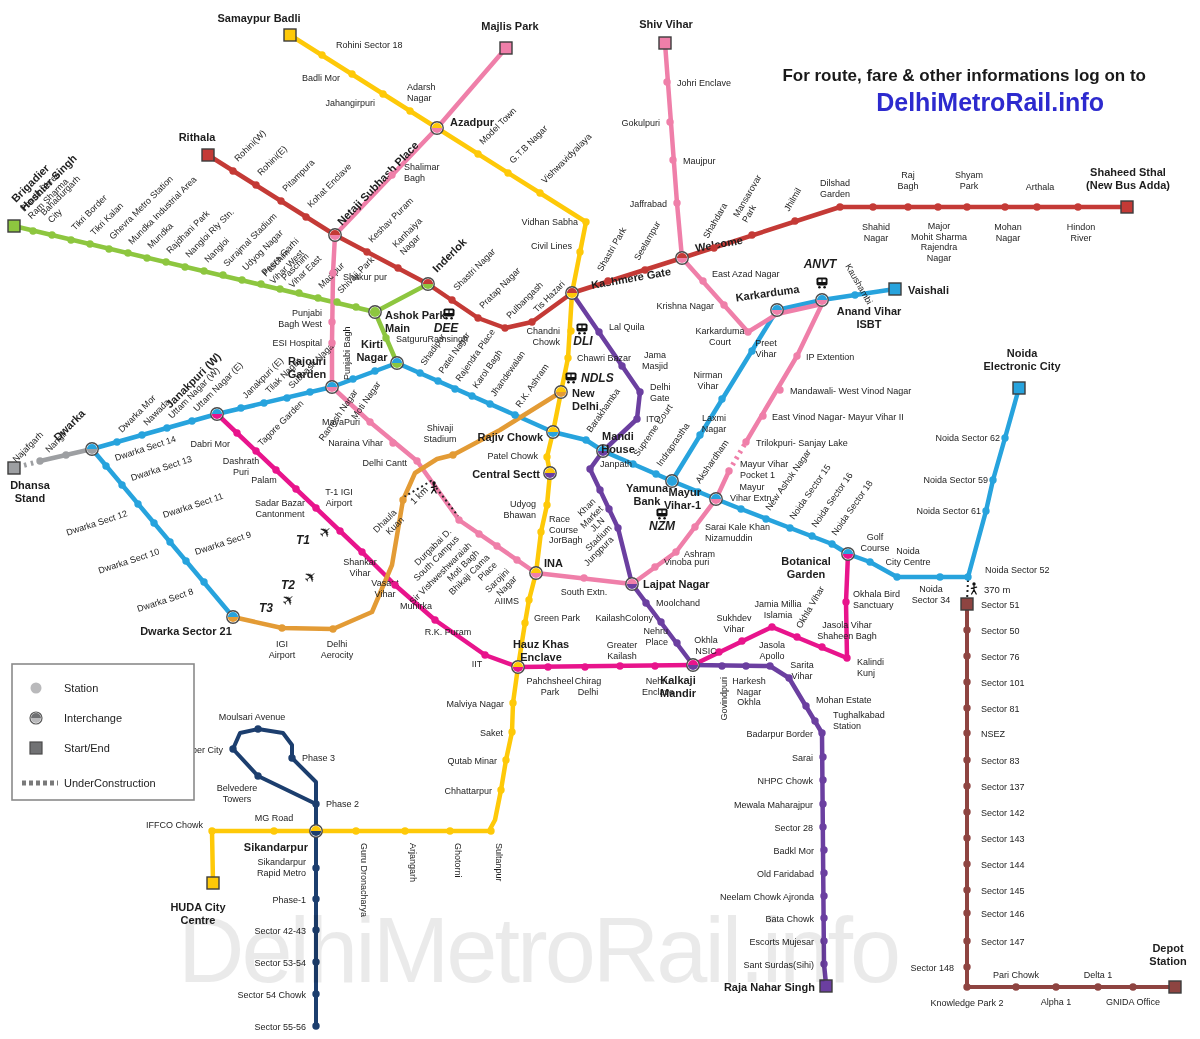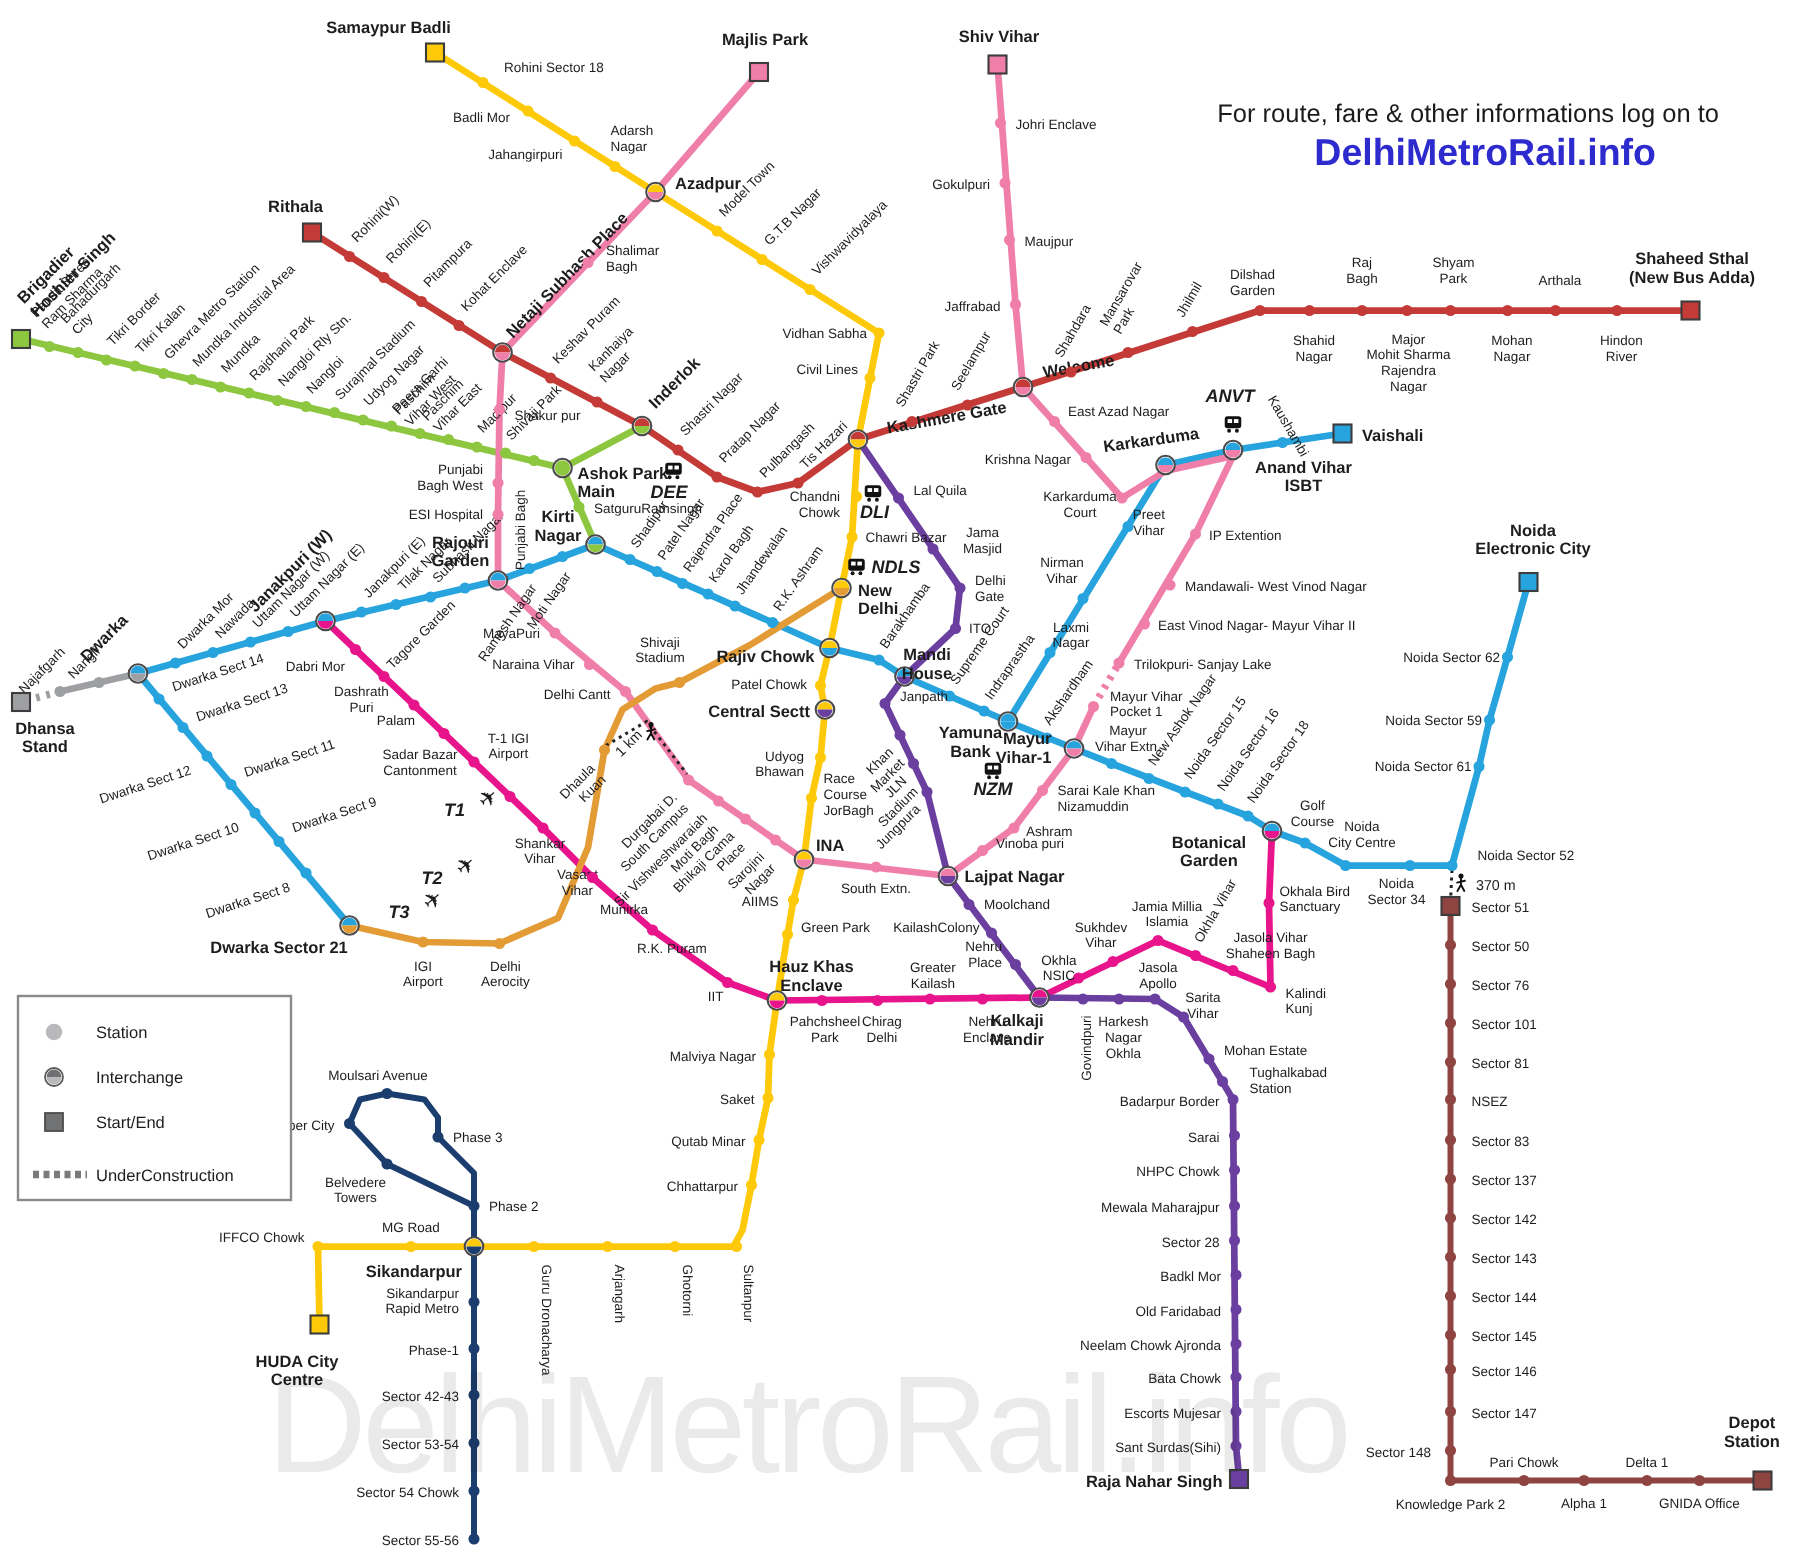--- a/index.html
+++ b/index.html
@@ -1,20 +1,20 @@
 <!DOCTYPE html>
 <html><head>
 <meta charset="utf-8">
 <style>
   html,body{margin:0;padding:0;background:#fff;}
   body{font-family:"Liberation Sans",sans-serif;}
   #stage{position:relative;width:1200px;height:1039px;overflow:hidden;background:#fff;}
   #map-svg{position:absolute;left:0;top:0;}
   .hdr{position:absolute;text-align:right;color:#1a1a1a;}
-  .hdr-note{right:54px;top:66px;font-size:17px;}
+  .hdr-note{right:54px;top:66px;font-size:17px;font-weight:bold;}
   .hdr-site{right:96px;top:88px;font-size:25px;font-weight:bold;color:#2d2ace;}
   .watermark{position:absolute;left:178px;top:898px;font-size:92px;letter-spacing:-3px;color:#000;opacity:.08;white-space:nowrap;pointer-events:none;}
   svg text{fill:#1d1d1d;}
 </style>
 </head>
 <body>
 
 <div id="stage">
   <svg id="map-svg" width="1200" height="1039" viewBox="0 0 1200 1039">
       <rect x="0" y="0" width="1200" height="1039" fill="#ffffff"></rect>

